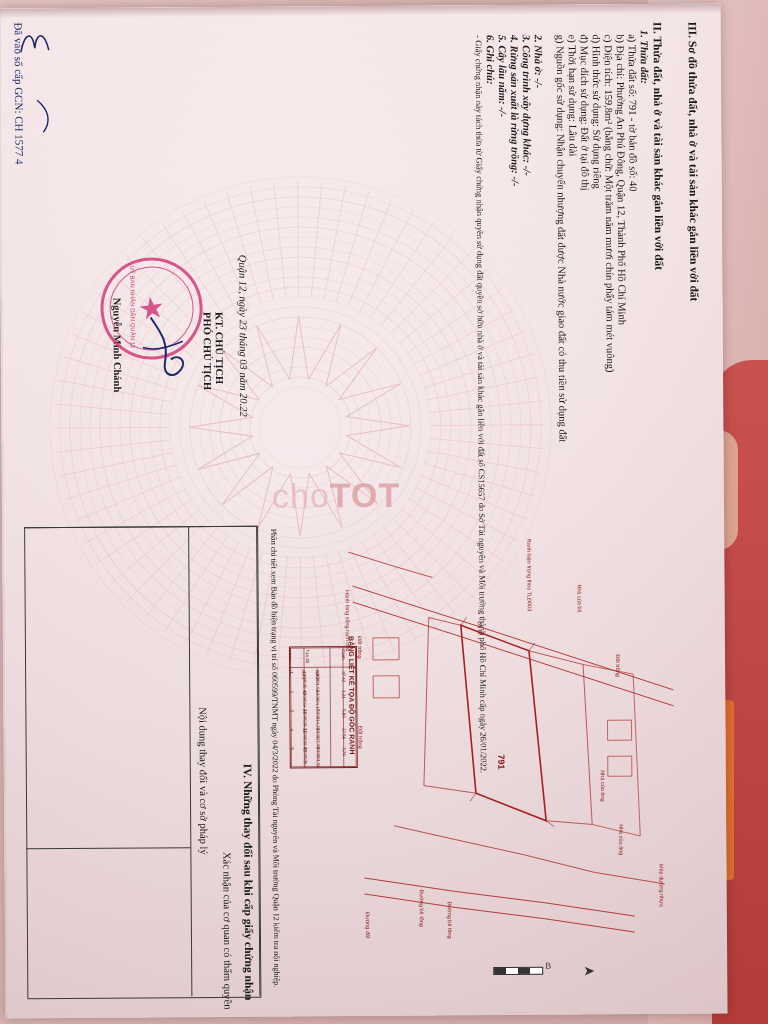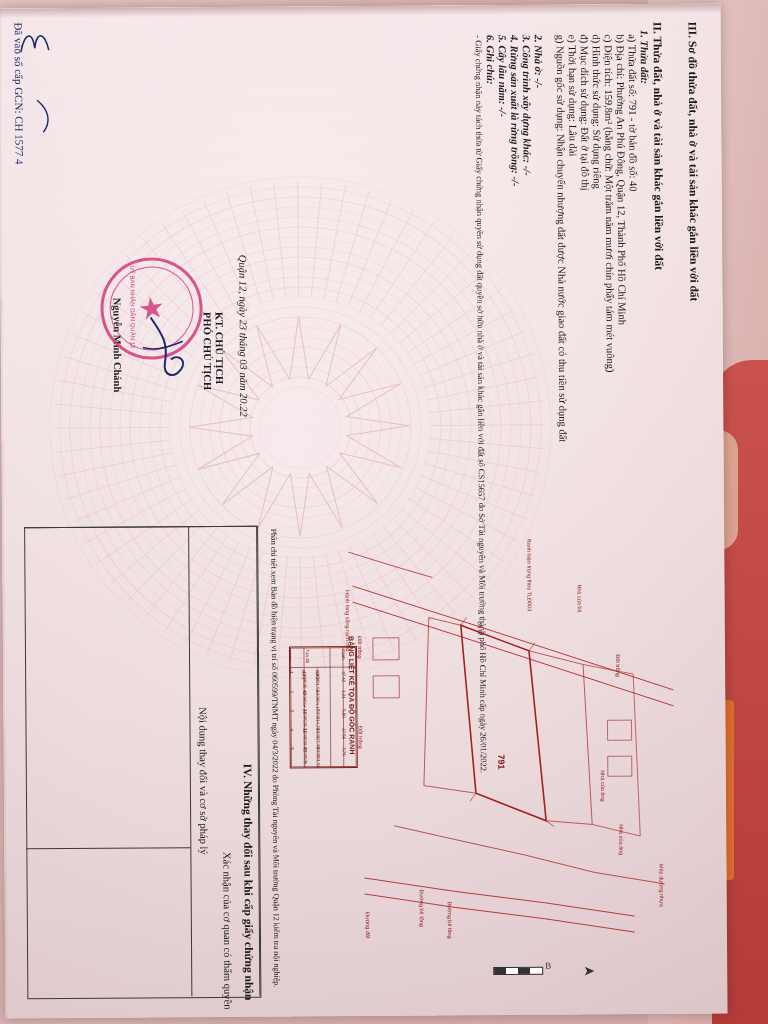--- a/index.html
+++ b/index.html
@@ -187,20 +187,23 @@
           <line x1="341.9238815542511" y1="158.07611844574882" x2="423.24116139070406" y2="76.75883860929582" stroke="#e2a9ad" stroke-width="0.6"></line>
           <line x1="350.4913589371558" y1="167.52887305872605" x2="439.3875610738705" y2="94.57364537990674" stroke="#e2a9ad" stroke-width="0.6"></line>
           <line x1="358.09104959933086" y1="177.7758697074517" x2="453.71005501412355" y2="113.88529291019748" stroke="#e2a9ad" stroke-width="0.6"></line>
           <line x1="364.64976436528616" y1="188.71842421262028" x2="466.0707097653469" y2="134.5077994776305" stroke="#e2a9ad" stroke-width="0.6"></line>
           <line x1="370.10433922646723" y1="200.25115379253825" x2="476.3504854652652" y2="156.24255907055286" stroke="#e2a9ad" stroke-width="0.6"></line>
           <line x1="374.4022436451871" y1="212.26299195691988" x2="484.4503822543912" y2="178.88025407265667" stroke="#e2a9ad" stroke-width="0.6"></line>
           <line x1="377.5020864524199" y1="224.63825813790328" x2="490.29239369879144" y2="202.20287110604846" stroke="#e2a9ad" stroke-width="0.6"></line>
           <line x1="379.37401446738556" y1="237.25777175715714" x2="493.8202580346882" y2="225.98580061925767" stroke="#e2a9ad" stroke-width="0.6"></line>
         </svg>
       </div>
+    <div class="watermark">
+      cho<b>TOT</b>
+    </div>
 
     <div class="rot sec-title" style="left:700px;top:18px;">III. Sơ đồ thửa đất, nhà ở và tài sản khác gắn liền với đất</div>
 
     <div class="rot sec-title" style="left:665px;top:18px;">II. Thửa đất, nhà ở và tài sản khác gắn liền với đất</div>
     <div class="rot txt-it" style="left:651px;top:26px;font-weight:bold;">1. Thửa đất:</div>
     <div class="rot txt" style="left:639px;top:30px;">a) Thửa đất số:   791          - tờ bản đồ số:      40</div>
     <div class="rot txt" style="left:627px;top:30px;">b) Địa chỉ: Phường An Phú Đông, Quận 12, Thành Phố Hồ Chí Minh</div>
     <div class="rot txt" style="left:615px;top:30px;">c) Diện tích:   159,8m²  (bằng chữ: Một trăm năm mươi chín phẩy tám mét vuông)</div>
     <div class="rot txt" style="left:603px;top:30px;">d) Hình thức sử dụng:  Sử dụng riêng</div>
     <div class="rot txt" style="left:591px;top:30px;">đ) Mục đích sử dụng:  Đất ở tại đô thị</div>

